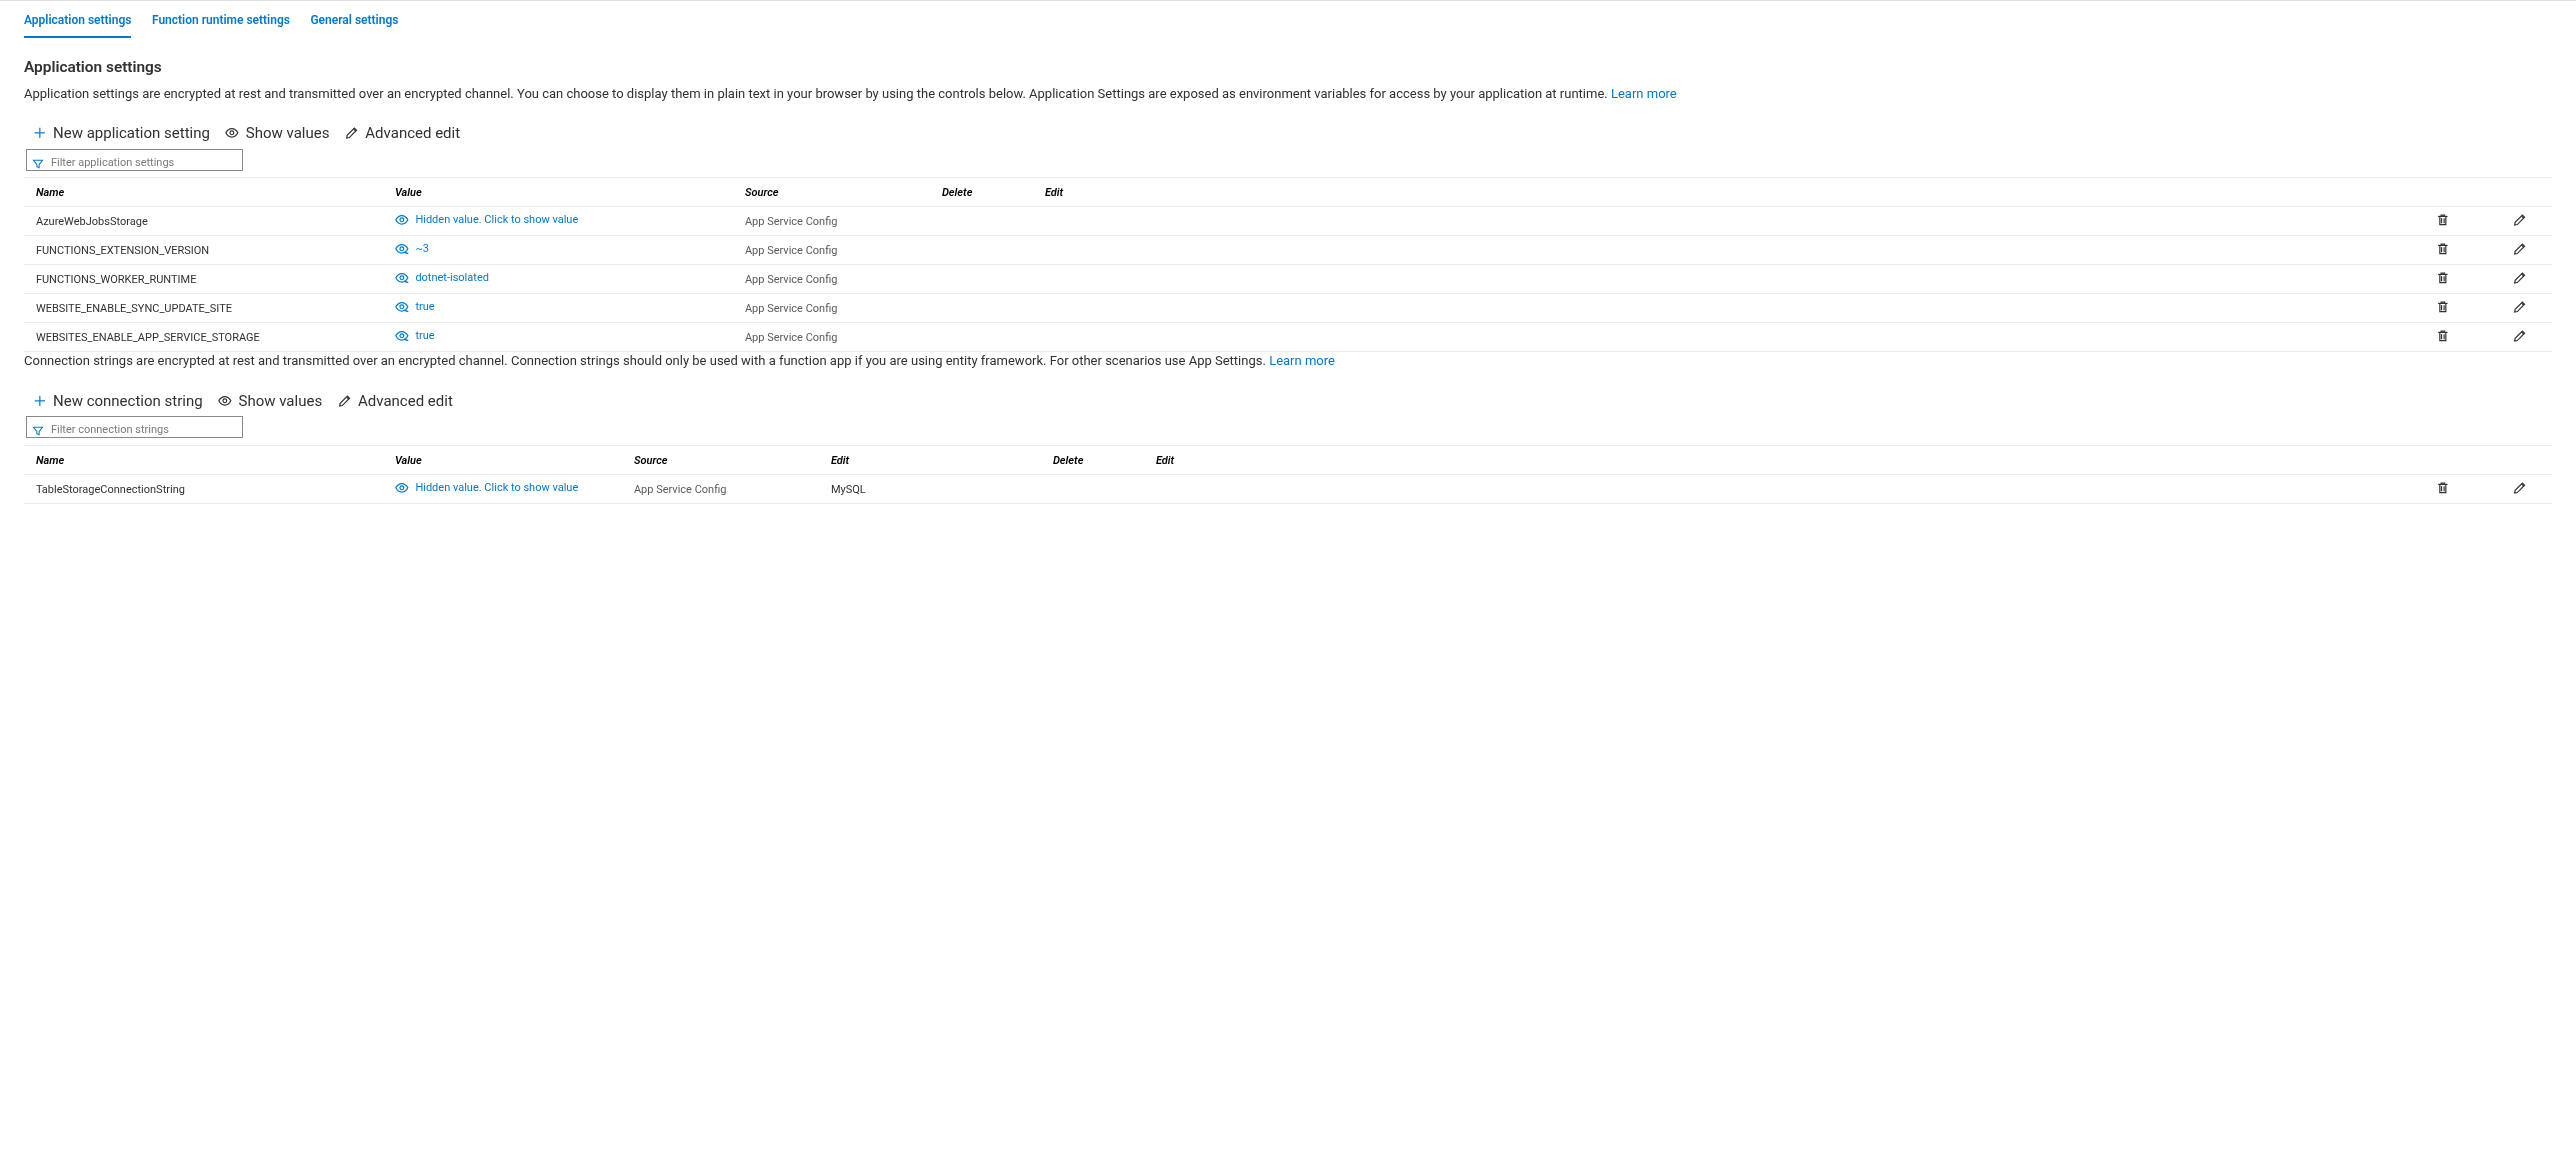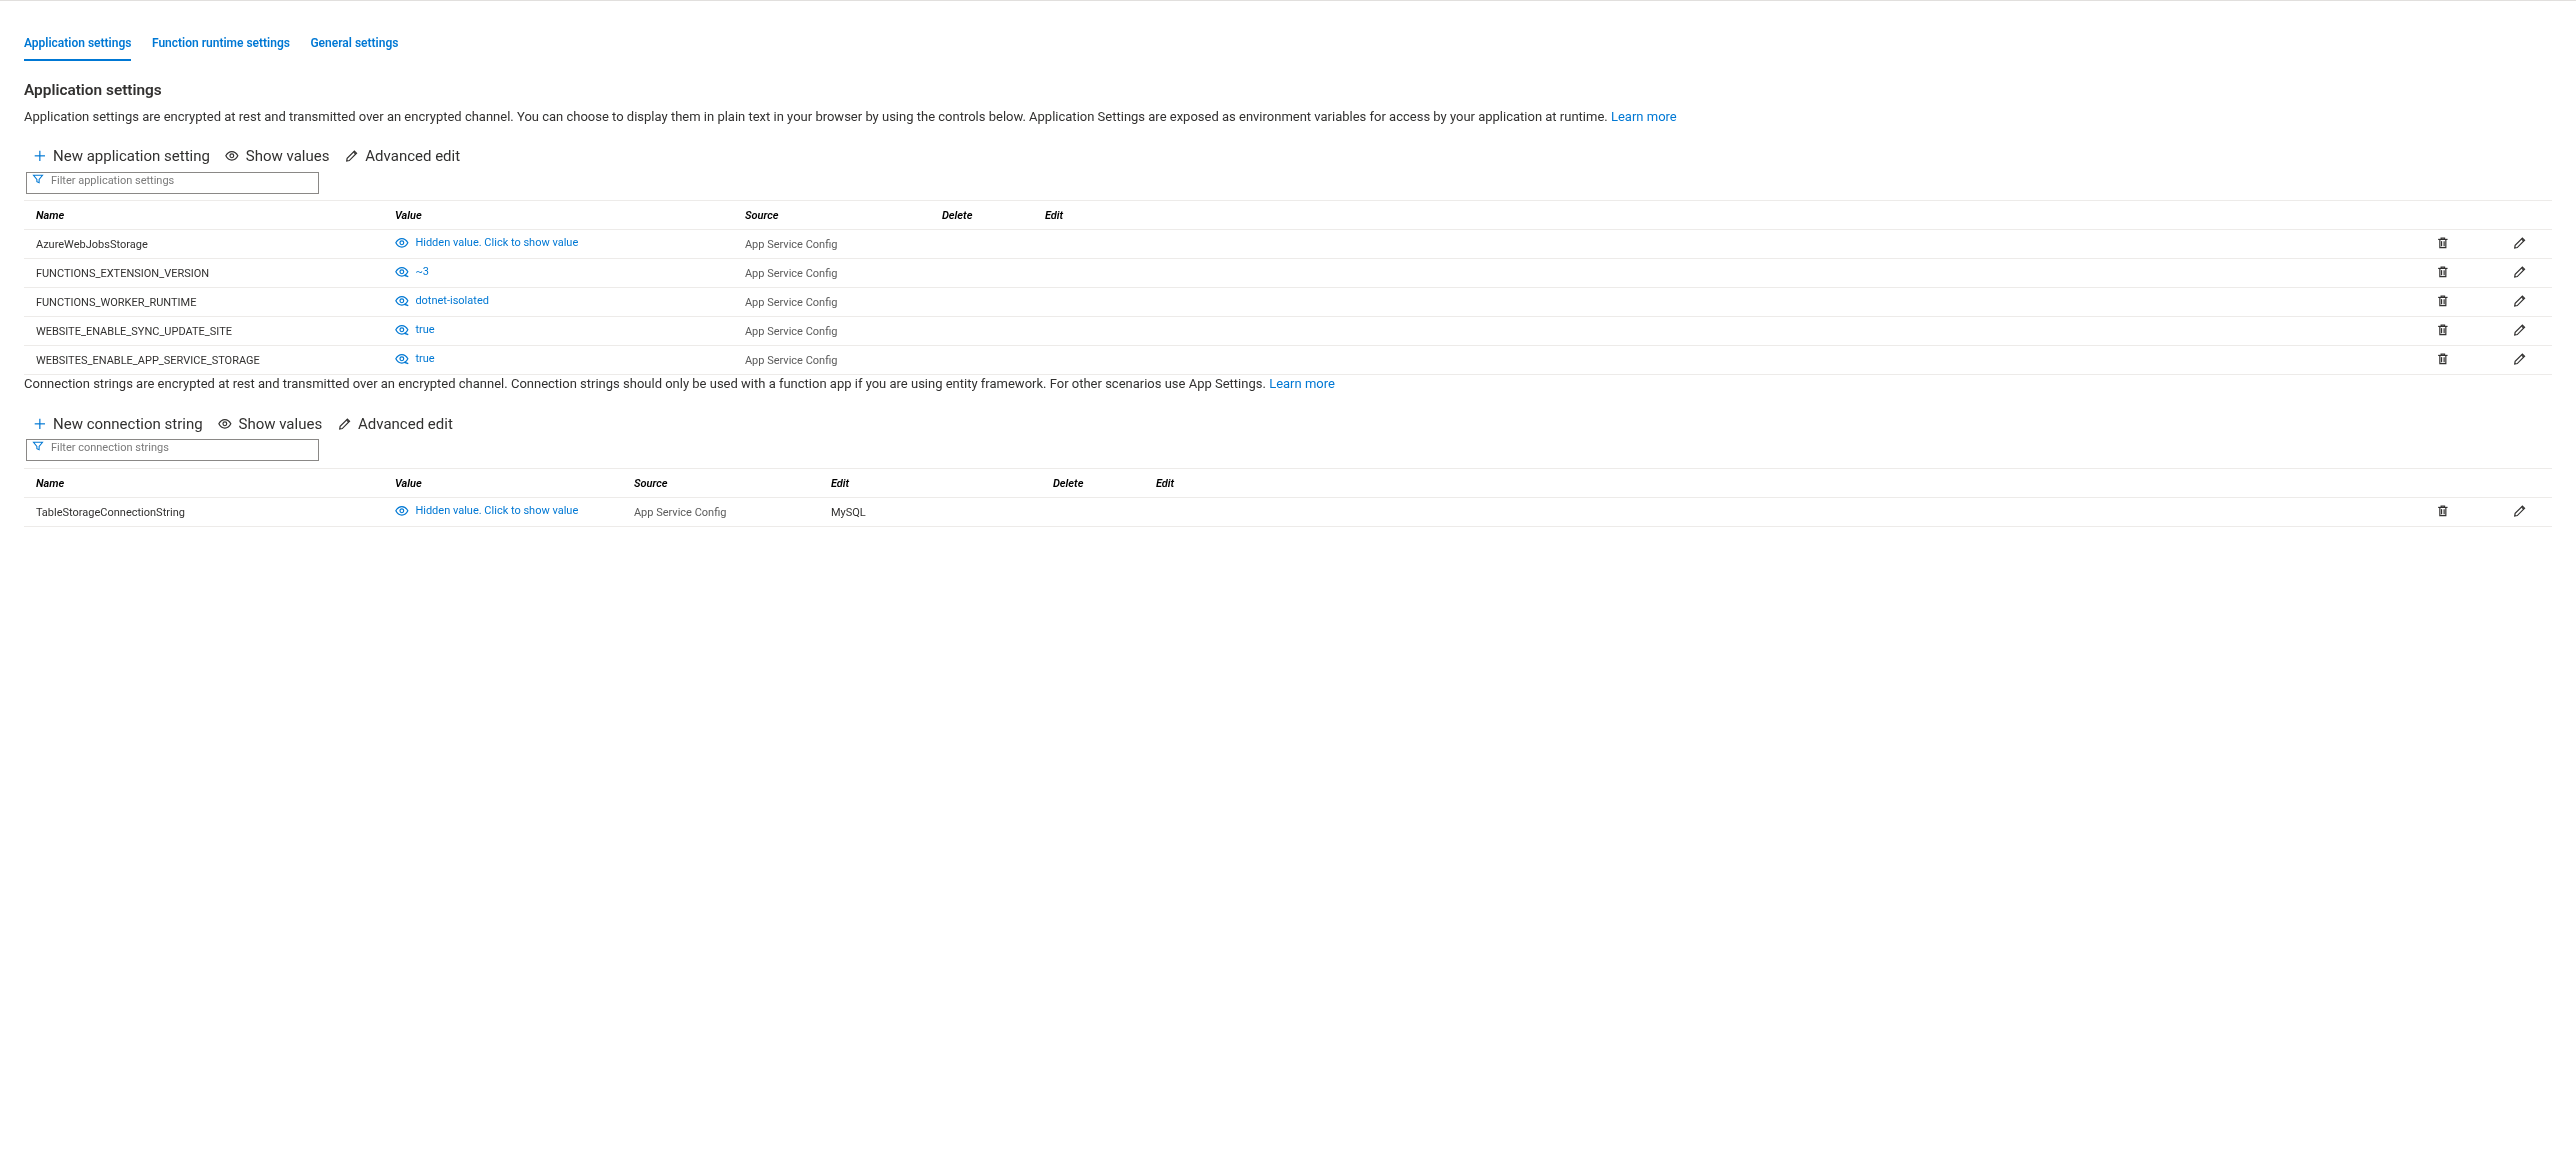--- a/index.html
+++ b/index.html
@@ -4,21 +4,21 @@
 <style>
   * { box-sizing: border-box; }
   body {
     margin: 0;
     font-family: "Segoe UI", -apple-system, BlinkMacSystemFont, Roboto, Arial, sans-serif;
     font-size: 11px;
     color: #323130;
     background: #fff;
     border-top: 0.9px solid #e1dfdd;
   }
-  .container { padding: 17px 24px 17px 24px; margin-top: 6px; }
+  .container { padding: 0 24px 17px 24px; }
 
   
   .tabs {
     display: flex;
     gap: 20.5px;
     padding-top: 12px;
   }
   .tab {
     font-size: 12px;
     font-weight: 600;
@@ -57,24 +57,24 @@
     gap: 6.8px;
     cursor: pointer;
     font-size: 15px;
     color: #323130;
   }
   .tool-item svg { width: 13.7px; height: 13.7px; }
 
   
   .filter-wrap {
     display: inline-flex;
-    align-items: flex-start;
+    align-items: flex-end;
     border: 0.9px solid #8a8886;
     height: 22px;
-    width: 293px;
+    width: 217px;
     padding: 0 5.1px;
     margin: 1.7px 0 6.8px 1.7px;
     background: #fff;
   }
   .filter-wrap svg { width: 12px; height: 12px; color: #0078d4; margin-right: 5.1px; flex: none; }
   .filter-wrap input {
     border: none; outline: none; font: inherit; width: 100%; color: #323130;
     background: transparent;
   }
   .filter-wrap input::placeholder { color: #7a7a7a; }

